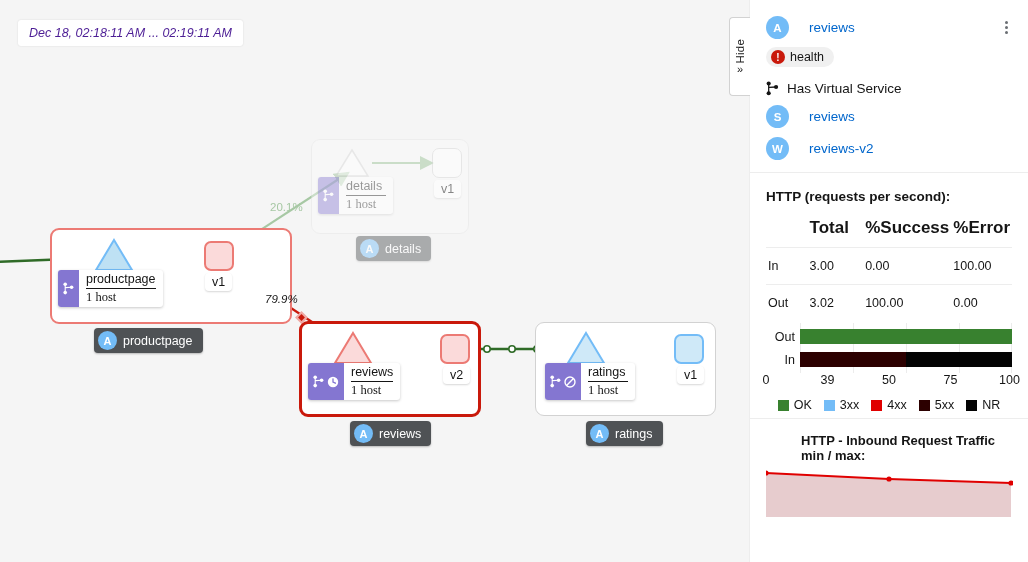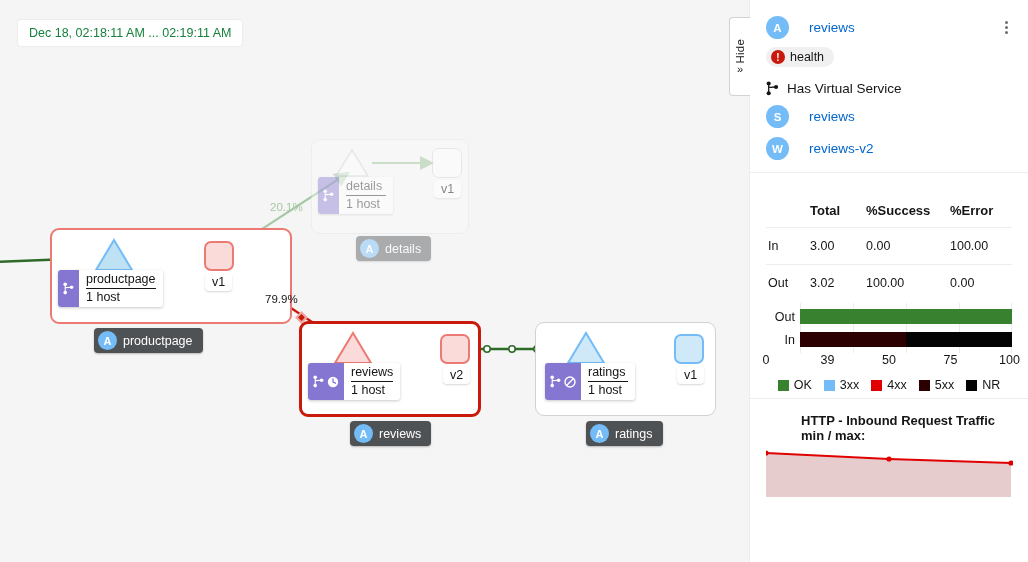--- a/index.html
+++ b/index.html
@@ -22,23 +22,24 @@
   }
   #graph-svg { position: absolute; left: 0; top: 0; width: 749px; height: 562px; }
 
   
   #timerange {
     position: absolute; left: 18px; top: 20px;
     background: #ffffff;
     border-radius: 3px;
     padding: 6px 11px;
     font-size: 12.5px;
-    color: #15803d;
+    color: #4c1d95;
     box-shadow: 0 0 2px rgba(0,0,0,.12);
     z-index: 30;
+    font-style: italic;
   }
 
   
   .appbox {
     position: absolute;
     border-radius: 9px;
     background: #ffffff;
     z-index: 5;
   }
   .appbox.normal { border: 1.5px solid #d2d2d2; }
@@ -88,21 +89,21 @@
     display: flex; flex-direction: column;
     padding: 1px 7px 2px 7px;
     min-width: 54px;
   }
   .wbadge .name {
     border-bottom: 1px solid #151515;
     padding: 1px 0 1px 0;
     line-height: 15px;
     white-space: nowrap;
   }
-  .wbadge .host { padding: 1px 0 0 0; line-height: 15px; white-space: nowrap; }
+  .wbadge .host { padding: 1px 0 0 0; line-height: 15px; white-space: nowrap; font-family: Liberation Serif, serif; }
   .wbadge.faded { opacity: .42; }
 
   
   .apppill {
     position: absolute; z-index: 22;
     display: flex; align-items: center; gap: 6px;
     background: #4f5255;
     color: #ffffff;
     border-radius: 4px;
     padding: 3px 10px 3px 4px;
@@ -187,21 +188,21 @@
   .vs-line {
     display:flex; align-items:center; gap:8px;
     font-size: 13.5px; color: #151515; margin-top: 14px;
   }
   .sp-sub { display:flex; align-items:center; margin-top: 9px; }
 
   .sp-title { font-size: 13.5px; font-weight: bold; color:#151515; }
   table.rps { width: 100%; border-collapse: collapse; margin-top: 10px; font-size: 12.5px; }
   table.rps th {
     font-weight: bold; text-align: left; padding: 4px 2px 9px 2px;
-    color: #151515; font-size: 13px; margin-left: 40px;
+    color: #151515; font-size: 17px; margin-left: 40px;
   }
   table.rps td { padding: 11px 2px; border-top: 1px solid #ededed; color:#151515; }
   table.rps th.c0, table.rps td.c0 { width: 42px; text-align: left; }
   table.rps th.c1, table.rps td.c1 { width: 56px; }
   table.rps th.c2, table.rps td.c2 { width: 84px; }
 
   
   .chart { margin-top: 6px; position: relative; }
   .chart-rows { position: relative; padding-left: 34px; }
   .crow { display: flex; align-items: center; height: 19px; margin-bottom: 4px; }
@@ -402,21 +403,21 @@
         <span class="host">1 host</span>
       </span>
     </div>
 
     <div class="apppill" style="left:586px; top:421px;">
       <span class="circ">A</span>
       <span>ratings</span>
     </div>
 
     <div class="edgepct fade" style="left:270px; top:201px;">20.1%</div>
-    <div class="edgepct red" style="left:265px; top:293px;">79.9%</div>
+    <div class="edgepct red" style="left:265px; top:293px;font-style:italic;">79.9%</div>
   </div>
 
   <div id="hidetab">
     <span class="vtext">Hide</span>
     <span class="chev">»</span>
   </div>
 
   <div id="side">
 
     <div class="sp-sec" style="padding-top:16px;">
@@ -448,20 +449,21 @@
         <span class="badge-circ">S</span>
         <a class="sp-link" href="#">reviews</a>
       </div>
       <div class="sp-sub">
         <span class="badge-circ">W</span>
         <a class="sp-link" href="#">reviews-v2</a>
       </div>
     </div>
 
     <div class="sp-sec" style="padding-top:16px; padding-bottom:6px;">
+      <div class="sp-title">HTTP (requests per second):</div>
 
       <table class="rps">
         <thead>
           <tr>
             <th class="c0"></th>
             <th class="c1">Total</th>
             <th class="c2">%Success</th>
             <th>%Error</th>
           </tr>
         </thead>

